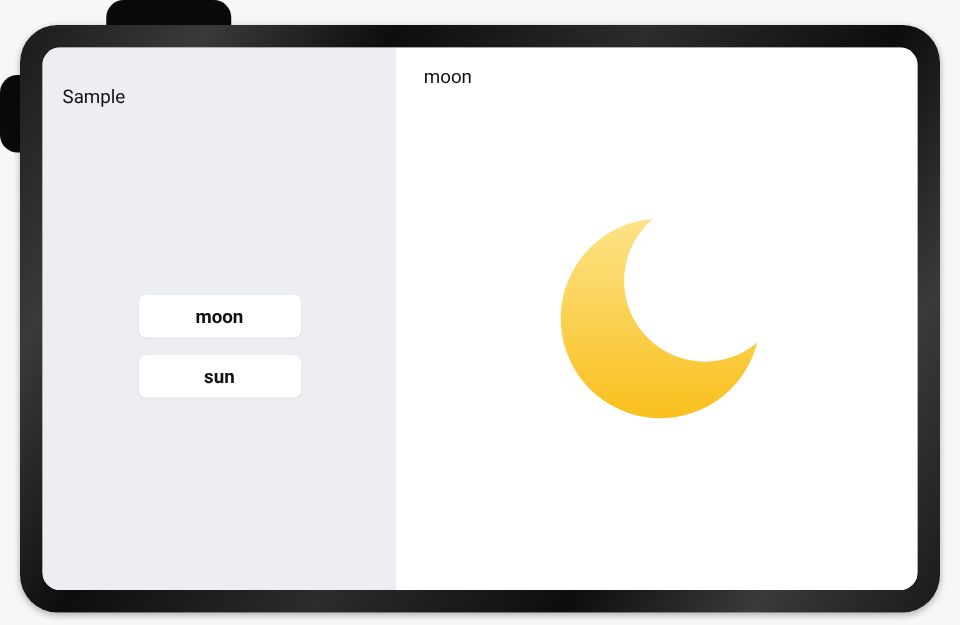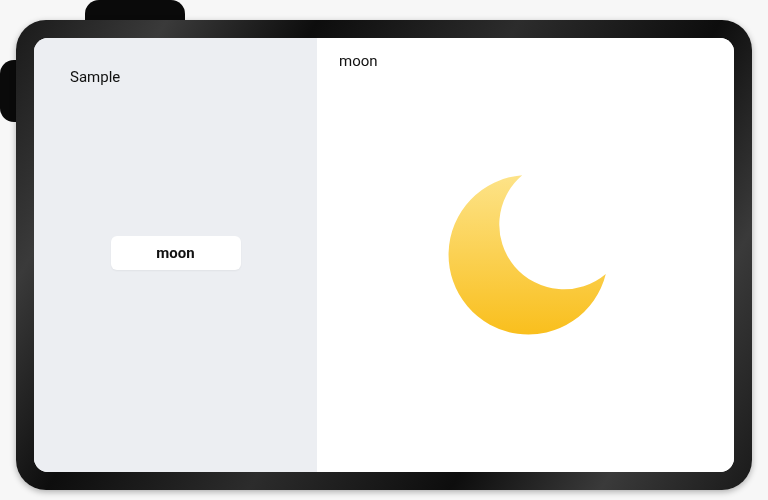--- a/index.html
+++ b/index.html
@@ -40,21 +40,21 @@
     border-radius: 14px;
     display: flex;
     overflow: hidden;
   }
 
   .sidebar {
     width: 283px;
     background: #eceef2;
     display: flex;
     flex-direction: column;
-    padding: 24px 36px;
+    padding: 24px 16px;
   }
   .sidebar-title {
     font-size: 15px;
     color: #111;
     font-weight: 400;
     margin-top: 6px;
     margin-bottom: 150px;
   }
   .menu {
     display: flex;
@@ -105,20 +105,23 @@
 
 <div class="device">
   <div class="screen">
 
     <div class="sidebar">
       <div class="sidebar-title">Sample</div>
       <div class="menu">
         <div class="menu-item">
           <span>moon</span>
         </div>
+        <div class="menu-item">
+          <span>sun</span>
+        </div>
       </div>
     </div>
 
     <div class="content">
       <div class="content-title">moon</div>
       <div class="icon-wrap">
         <svg class="moon-svg" viewBox="0 0 100 100">
           <defs>
             <linearGradient id="moonGrad" x1="0" y1="0" x2="0" y2="1">
               <stop offset="0%" stop-color="#fde388"></stop>

